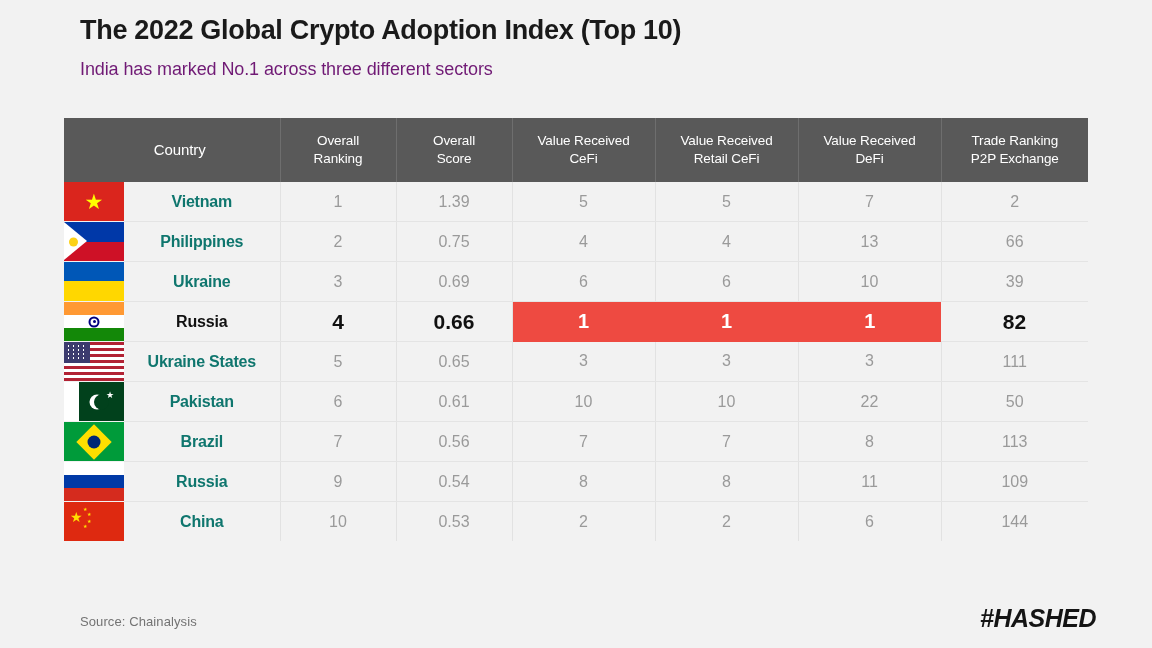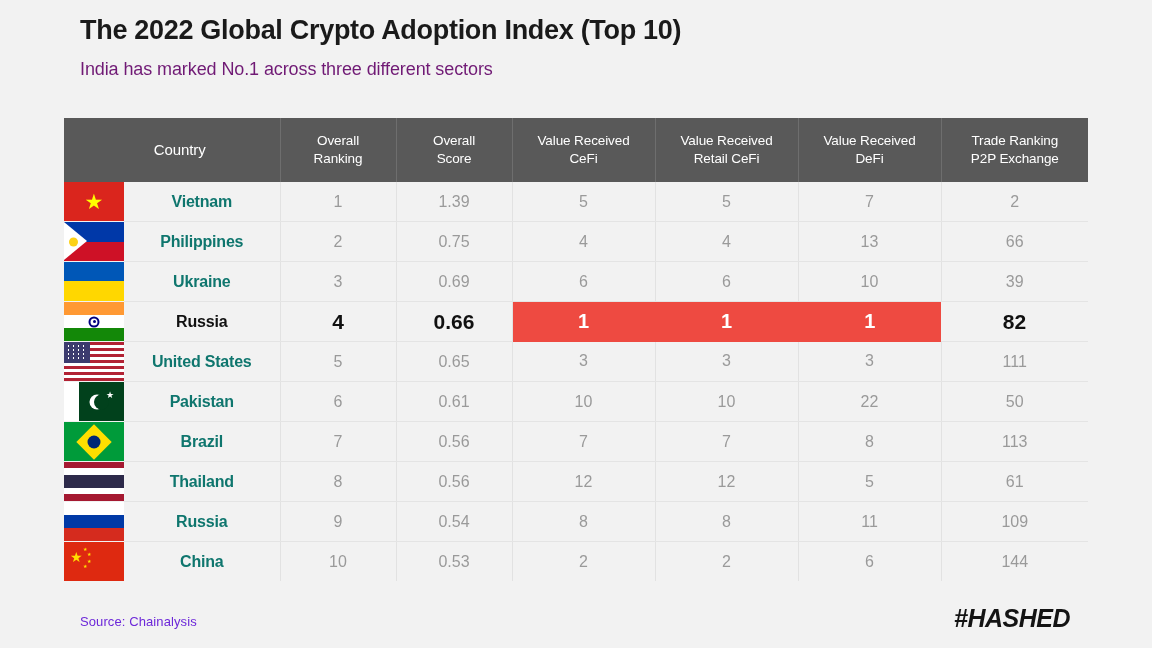--- a/index.html
+++ b/index.html
@@ -128,24 +128,24 @@
   .fl-cn .bigstar{position:absolute;left:6px;top:8px;color:#ffde00;font-size:14px;line-height:1;}
   .fl-cn .s{position:absolute;color:#ffde00;font-size:5px;line-height:1;}
   .fl-cn .s1{left:19px;top:5px;}
   .fl-cn .s2{left:23px;top:10px;}
   .fl-cn .s3{left:23px;top:17px;}
   .fl-cn .s4{left:19px;top:22px;}
 
   
   .source{
     position:absolute;left:80px;top:614px;
-    font-size:13px;color:#6d28d9;letter-spacing:0.1px;
+    font-size:13px;color:#737373;letter-spacing:0.1px;
   }
   .logo{
-    position:absolute;right:82px;top:604px;
+    position:absolute;right:56px;top:604px;
     font-size:25px;font-weight:bold;font-style:italic;
     color:#141414;letter-spacing:-0.5px;
     font-family:"Liberation Sans","DejaVu Sans",sans-serif;
   }
 </style>
 </head>
 <body>
 
 <div class="slide">
 
@@ -240,21 +240,21 @@
             <td class="big">0.66</td>
             <td class="red">1</td>
             <td class="red">1</td>
             <td class="red red-last">1</td>
             <td class="big">82</td>
           </tr>
           <tr>
             <td class="c-flag"><span><span class="flag fl-us">
                   <span class="canton"></span>
                 </span></span></td>
-            <td class="c-name">United States</td>
+            <td class="c-name">Ukraine States</td>
             <td class="">5</td>
             <td class="">0.65</td>
             <td class="">3</td>
             <td class="">3</td>
             <td class="">3</td>
             <td class="">111</td>
           </tr>
           <tr>
             <td class="c-flag"><span><span class="flag fl-pk">
                   <span class="white"></span>
@@ -274,30 +274,20 @@
                   <span class="dia"></span>
                   <span class="globe"></span>
                 </span></span></td>
             <td class="c-name">Brazil</td>
             <td class="">7</td>
             <td class="">0.56</td>
             <td class="">7</td>
             <td class="">7</td>
             <td class="">8</td>
             <td class="">113</td>
-          </tr>
-          <tr>
-            <td class="c-flag"><span><span class="flag fl-th"></span></span></td>
-            <td class="c-name">Thailand</td>
-            <td class="">8</td>
-            <td class="">0.56</td>
-            <td class="">12</td>
-            <td class="">12</td>
-            <td class="">5</td>
-            <td class="">61</td>
           </tr>
           <tr>
             <td class="c-flag"><span><span class="flag fl-ru"></span></span></td>
             <td class="c-name">Russia</td>
             <td class="">9</td>
             <td class="">0.54</td>
             <td class="">8</td>
             <td class="">8</td>
             <td class="">11</td>
             <td class="">109</td>

